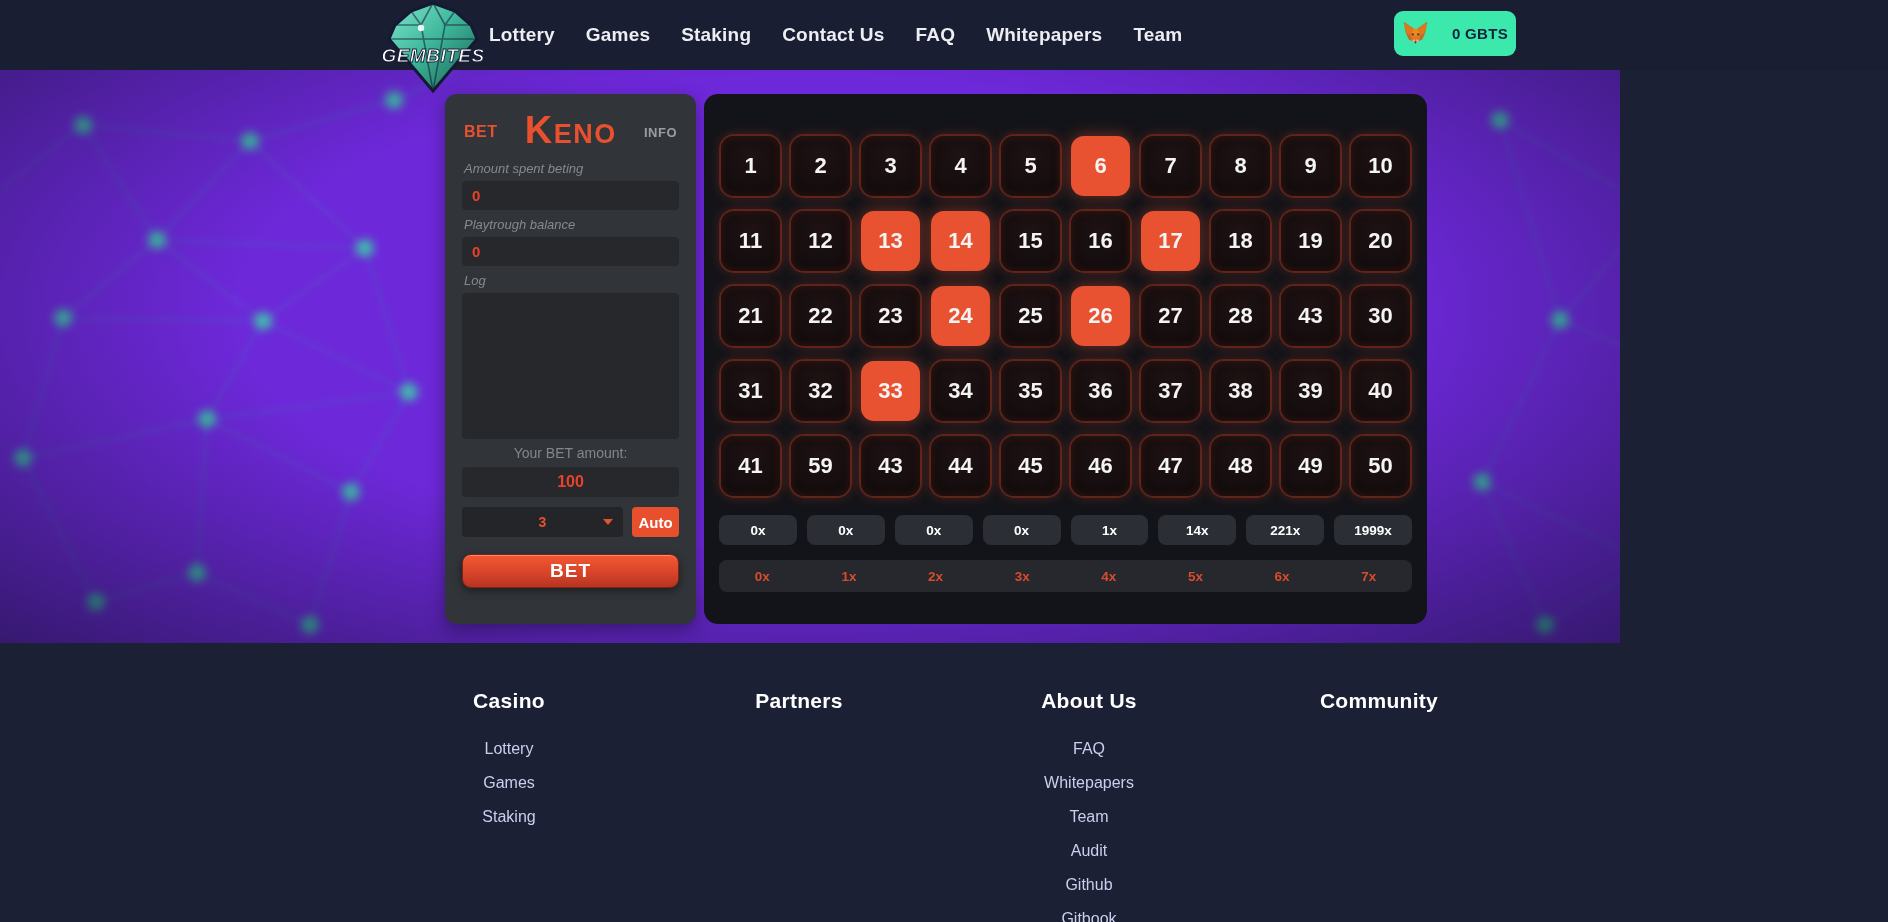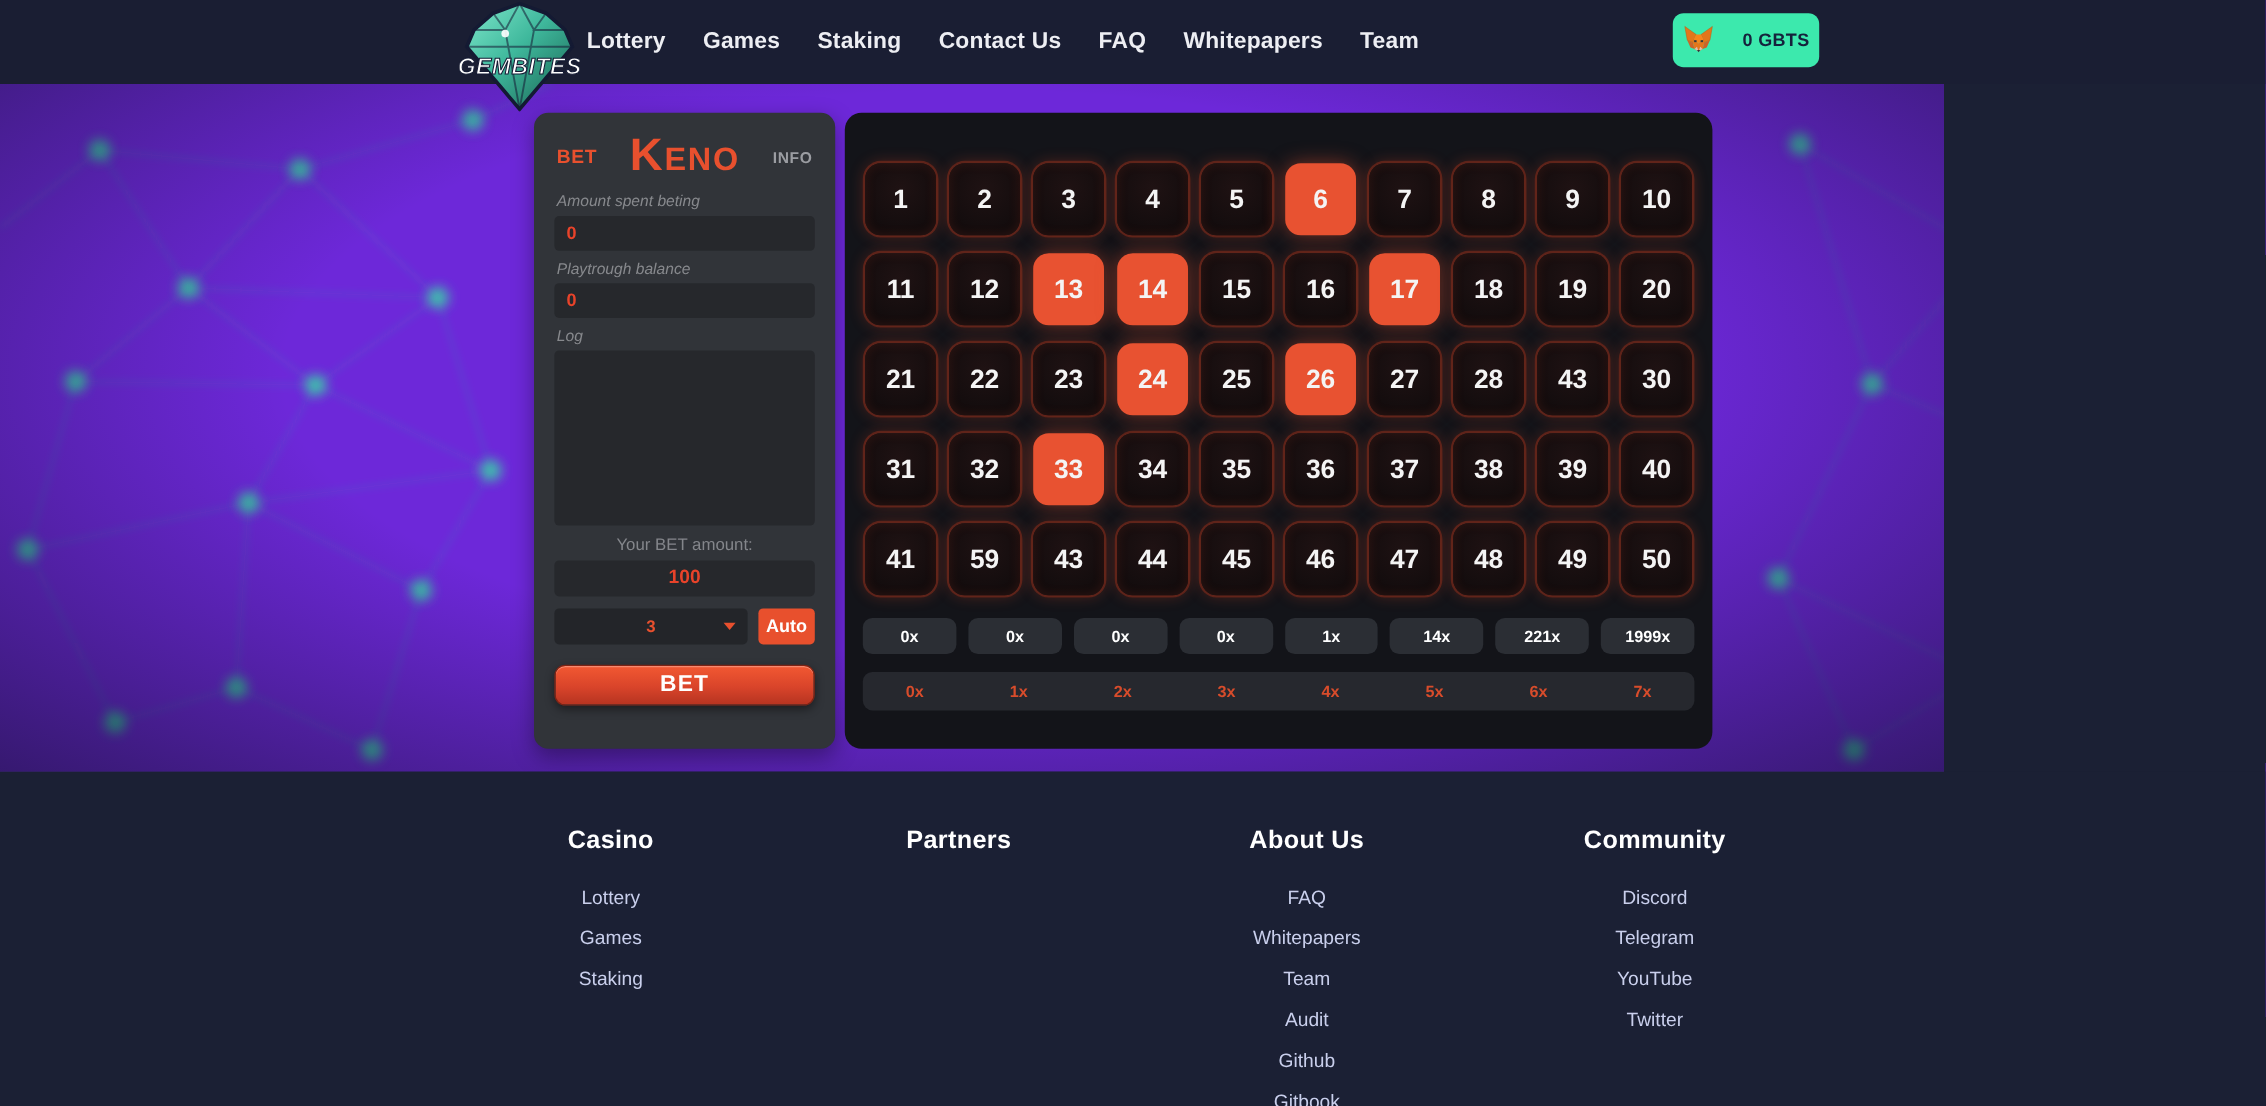--- a/index.html
+++ b/index.html
@@ -464,23 +464,16 @@
           <a class="col-link">Whitepapers</a>
           <a class="col-link">Team</a>
           <a class="col-link">Audit</a>
           <a class="col-link">Github</a>
           <a class="col-link">Gitbook</a>
         </div>
     </div>
 
     <div class="footer-col">
       <div class="col-title">Community</div>
-      <div>
-
-      <a class="col-link">Discord</a>
-          <a class="col-link">Telegram</a>
-          <a class="col-link">YouTube</a>
-          <a class="col-link">Twitter</a>
-        </div>
     </div>
 
   </div>
 </footer>
 
 </body></html>

